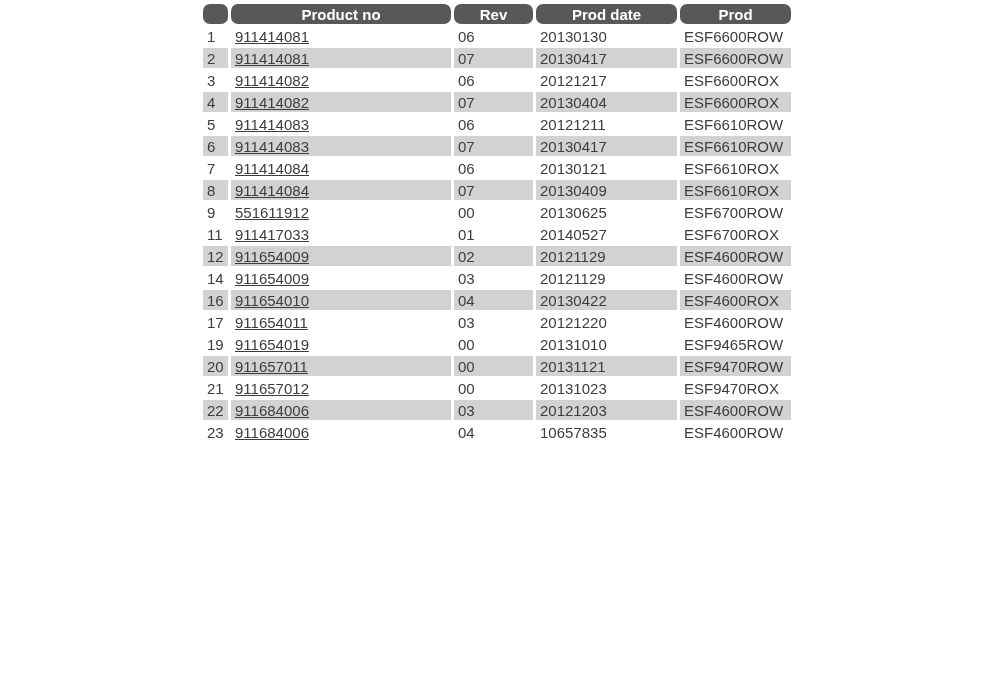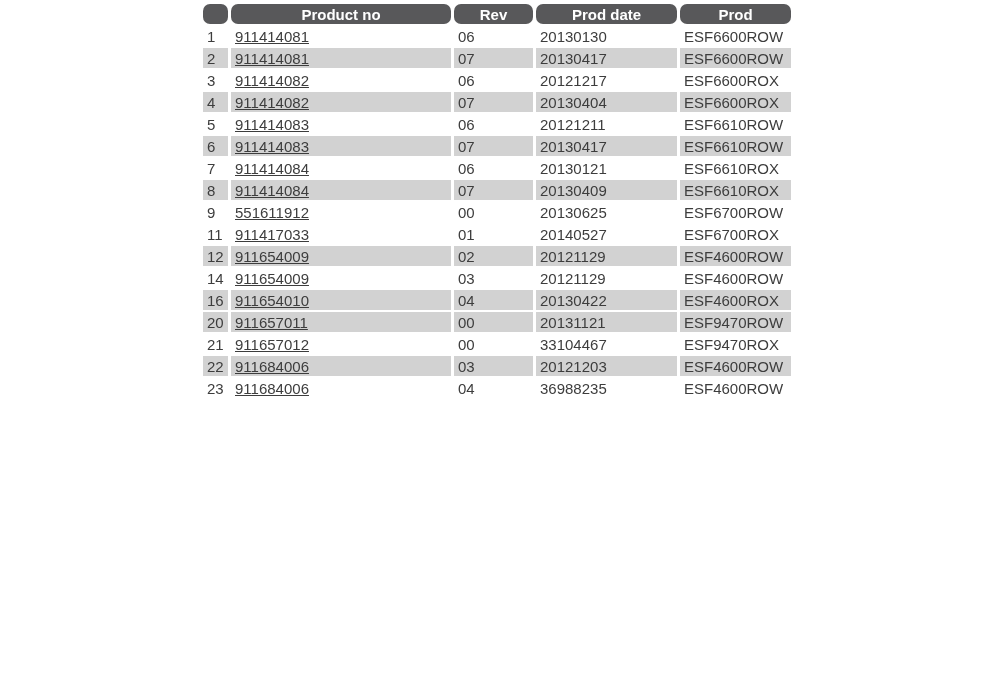--- a/index.html
+++ b/index.html
@@ -148,42 +148,56 @@
       <td>20121129</td>
       <td>ESF4600ROW</td>
     </tr>
     <tr class="stripe">
       <td>16</td>
       <td><a>911654010</a></td>
       <td>04</td>
       <td>20130422</td>
       <td>ESF4600ROX</td>
     </tr>
+    <tr>
+      <td>17</td>
+      <td><a>911654011</a></td>
+      <td>03</td>
+      <td>20121220</td>
+      <td>ESF4600ROW</td>
+    </tr>
+    <tr>
+      <td>19</td>
+      <td><a>911654019</a></td>
+      <td>00</td>
+      <td>20131010</td>
+      <td>ESF9465ROW</td>
+    </tr>
     <tr class="stripe">
       <td>20</td>
       <td><a>911657011</a></td>
       <td>00</td>
       <td>20131121</td>
       <td>ESF9470ROW</td>
     </tr>
     <tr>
       <td>21</td>
       <td><a>911657012</a></td>
       <td>00</td>
-      <td>33104467</td>
+      <td>20131023</td>
       <td>ESF9470ROX</td>
     </tr>
     <tr class="stripe">
       <td>22</td>
       <td><a>911684006</a></td>
       <td>03</td>
       <td>20121203</td>
       <td>ESF4600ROW</td>
     </tr>
     <tr>
       <td>23</td>
       <td><a>911684006</a></td>
       <td>04</td>
-      <td>36988235</td>
+      <td>10657835</td>
       <td>ESF4600ROW</td>
     </tr>
   </tbody>
 </table>
 
 </body></html>

